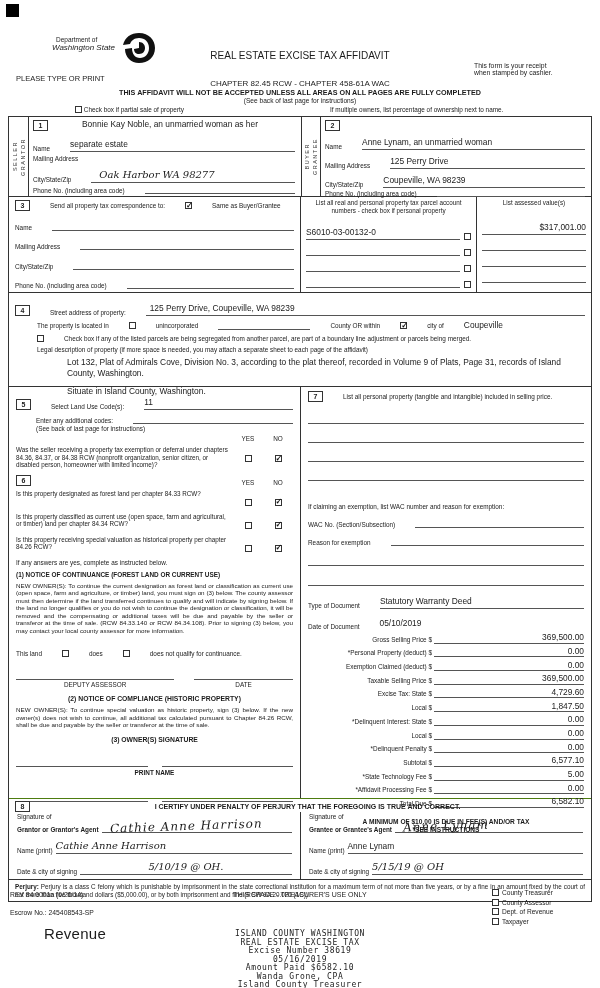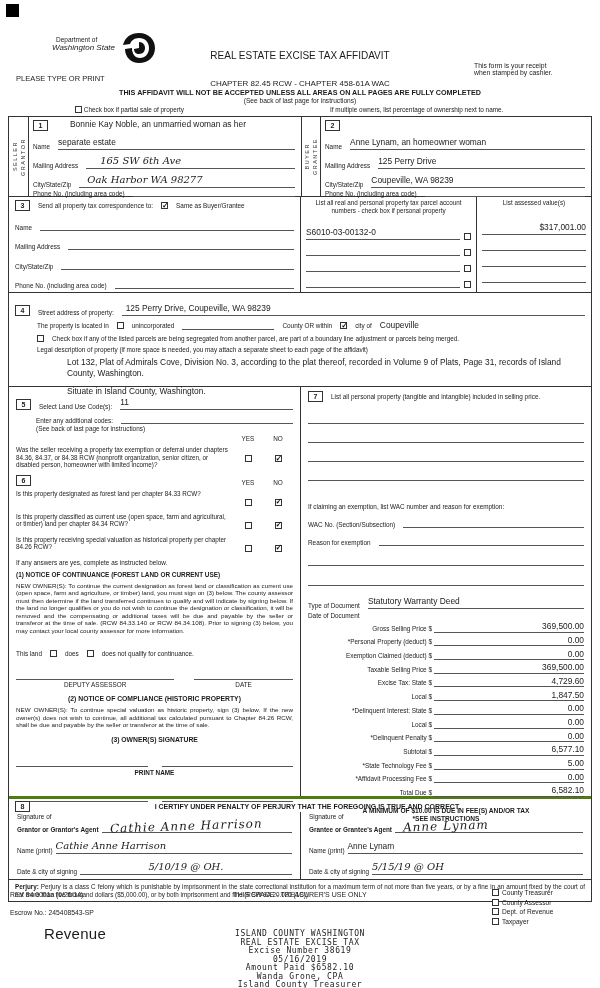--- a/index.html
+++ b/index.html
@@ -26,42 +26,42 @@
 
 .formbox{position:absolute;left:8px;top:116px;width:584px;border:1px solid #333}
 .cb{display:inline-block;width:7px;height:7px;border:1px solid #333;position:relative;vertical-align:-1px;background:#fff;flex:none}
 .cb.on::after{content:"\2713";position:absolute;left:0px;top:-2.5px;font-size:8px;font-weight:bold;color:#111}
 .numbox{display:inline-flex;align-items:center;justify-content:center;border:1px solid #333;min-width:15px;height:11px;font-size:7px;font-weight:bold;padding:0 2px;flex:none;background:#fff}
 .lbl{font-size:6.4px}
 .lblb{font-size:6.4px;font-weight:bold}
 .typed{font-size:8.4px;line-height:9px}
 .hw{font-family:"DejaVu Serif",serif;font-style:italic;font-size:10px;line-height:10px}
 .script{font-family:"DejaVu Serif",serif;font-style:italic;font-size:12px;letter-spacing:1px;transform:rotate(-2deg);white-space:nowrap}
-.row{display:flex;align-items:flex-end;gap:8px}
+.row{display:flex;align-items:flex-end;gap:20px}
 .fl{flex:1;border-bottom:1px solid #555;min-height:9px}
 .flv{border-bottom:1px solid #555;min-height:9px}
 
 .rowA{display:flex;height:80px;border-bottom:1px solid #333}
 .vlab{width:20px;display:flex;align-items:center;justify-content:center;gap:2px;flex:none}
 .vlab span{writing-mode:vertical-rl;transform:rotate(180deg);font-size:5.5px;letter-spacing:1.5px;color:#333}
 .vl-r{border-right:1px solid #333}.vl-lr{border-left:1px solid #333;border-right:1px solid #333}
 .halfA{width:272px;padding:3px 6px 2px 4px;display:flex;flex-direction:column;justify-content:space-between}
 .halfA2{flex:1;padding:3px 6px 2px 4px;display:flex;flex-direction:column;justify-content:space-between}
 
 .rowB{display:flex;height:96px;border-bottom:1px solid #333}
 .colB1{width:292px;border-right:1px solid #333;padding:3px 6px;display:flex;flex-direction:column;justify-content:space-between}
 .colB2{width:176px;border-right:1px solid #333;padding:2px 5px;display:flex;flex-direction:column}
 .colB3{flex:1;padding:2px 5px;display:flex;flex-direction:column}
 .chead{font-size:6.3px;text-align:center;line-height:7.5px}
 .prow{display:flex;align-items:flex-end;gap:4px;margin-top:7px}
 
 .rowC{height:94px;border-bottom:1px solid #333;padding:4px 6px 2px 6px}
 .indent{margin-left:22px}
 
-.rowD{display:flex;height:412px;border-bottom:3px solid #4d7c0f}
+.rowD{display:flex;height:412px;border-bottom:1px solid #4d7c0f}
 .colD1{width:292px;border-right:1px solid #333;padding:4px 7px 2px 7px}
 .colD2{flex:1;padding:4px 7px 2px 7px}
 .ynhead{display:flex;align-items:flex-end;margin-top:3px}
 .ynhead .sp{flex:1}
 .yncell{width:30px;text-align:center;font-size:6.4px;flex:none}
 .qrow{display:flex;align-items:flex-start;margin-top:4px}
 .qtext{flex:1;font-size:6.3px;line-height:7.6px;padding-right:4px}
 .qcb{width:30px;text-align:center;flex:none;padding-top:1px}
 .para{font-size:6.25px;line-height:7.5px;text-align:justify;margin-top:4px}
 .ctitle{font-size:6.8px;font-weight:bold;text-align:center;margin-top:7px}
@@ -131,42 +131,41 @@
         <div class="row" style="align-items:flex-start">
           <span class="numbox">1</span>
           <span class="typed" style="margin-left:14px">Bonnie Kay Noble, an unmarried woman as her</span>
         </div>
         <div class="row">
             <span class="lbl">Name</span>
             <span class="fl"><span class="typed">separate estate</span></span>
           </div>
         <div class="row">
             <span class="lbl">Mailing Address</span>
-            <span class="fl"><span class="hw" style="margin-left:14px">165 SW 6th Ave</span></span>
           </div>
         <div class="row">
             <span class="lbl">City/State/Zip</span>
             <span class="fl"><span class="hw" style="margin-left:8px">Oak Harbor WA 98277</span></span>
           </div>
         <div class="row">
             <span class="lbl">Phone No. (including area code)</span>
             <span class="fl"></span>
           </div>
       </div>
       <div class="vlab vl-lr">
         <span>BUYER</span>
         <span>GRANTEE</span>
       </div>
       <div class="halfA2">
         <div class="row" style="align-items:flex-start">
             <span class="numbox">2</span>
           </div>
         <div class="row">
             <span class="lbl">Name</span>
-            <span class="fl"><span class="typed">Anne Lynam, an homeowner woman</span></span>
+            <span class="fl"><span class="typed">Anne Lynam, an unmarried woman</span></span>
           </div>
         <div class="row">
             <span class="lbl">Mailing Address</span>
             <span class="fl"><span class="typed">125 Perry Drive</span></span>
           </div>
         <div class="row">
             <span class="lbl">City/State/Zip</span>
             <span class="fl"><span class="typed">Coupeville, WA 98239</span></span>
           </div>
         <div class="row">
@@ -370,20 +369,21 @@
           </div>
         <div class="row" style="margin-top:11px">
             <span class="fl"></span>
           </div>
         <div class="row" style="margin-top:4px">
           <span class="lbl">Type of Document</span>
           <span class="fl"><span class="typed">Statutory Warranty Deed</span></span>
         </div>
         <div class="row" style="margin-top:3px">
           <span class="lbl">Date of Document</span>
+          <span class="fl" style="border-bottom:none"><span class="typed">05/10/2019</span></span>
         </div>
         <div class="mrow">
             <span class="mlab">Gross Selling Price $</span>
             <span class="mline">369,500.00</span>
           </div>
         <div class="mrow">
             <span class="mlab">*Personal Property (deduct) $</span>
             <span class="mline">0.00</span>
           </div>
         <div class="mrow">

